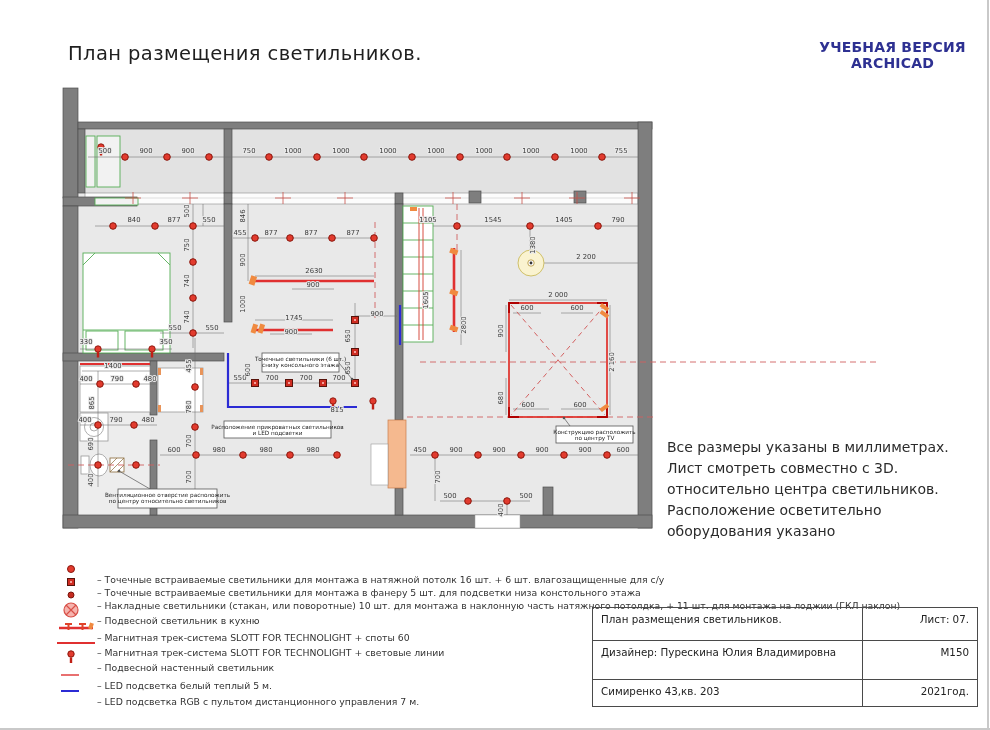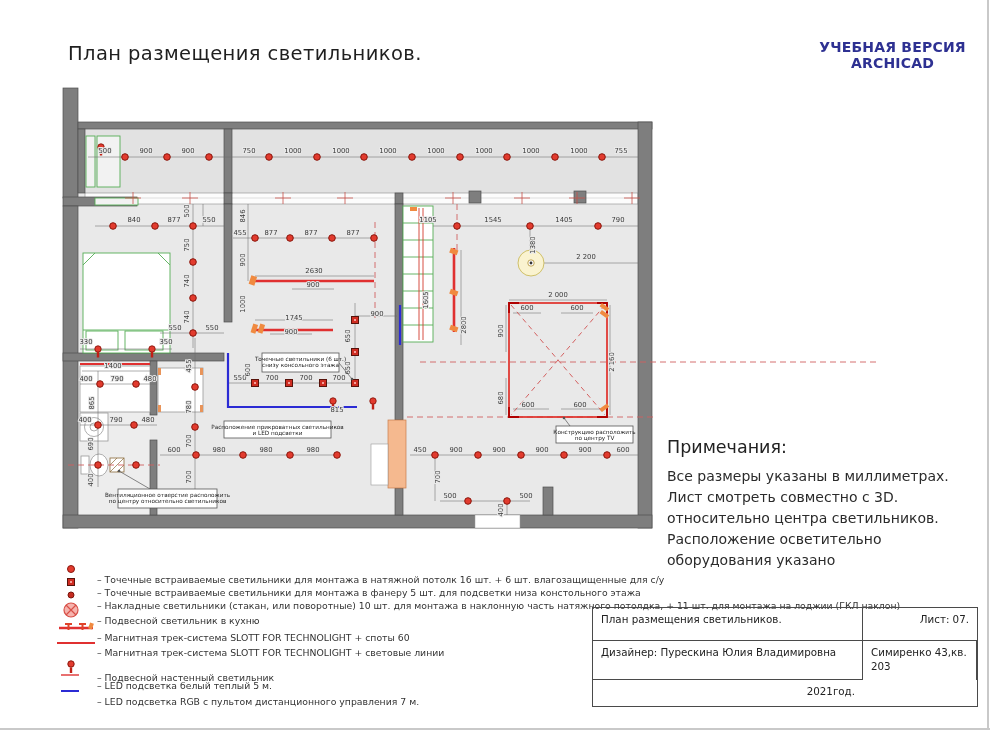--- a/index.html
+++ b/index.html
@@ -381,21 +381,20 @@
         <text x="594.5" y="433.5" text-anchor="middle" class="co">Конструкцию расположить</text>
         <text x="594.5" y="440" text-anchor="middle" class="co">по центру TV</text>
       </g>
     </g>
 </svg>
 
 <div class="page-title">План размещения светильников.</div>
 <div class="watermark">УЧЕБНАЯ ВЕРСИЯ ARCHICAD</div>
 
 <div class="notes">
-  <div class="notes-title">Примечания:</div>
   <div class="notes-line">Все размеры указаны в миллиметрах.</div>
   <div class="notes-line">Лист смотреть совместно с 3D.</div>
   <div class="notes-line">относительно центра светильников.</div>
   <div class="notes-line">Расположение осветительно оборудования указано</div>
 </div>
 
 <div class="legend">
   <div class="lg-row" style="top:4px">
     <svg class="lg-ico" viewBox="0 0 40 16">
         <circle cx="14" cy="8" r="3.5" fill="#e23b2e" stroke="#8a160c"></circle>
@@ -430,21 +429,21 @@
         <rect x="32" y="4" width="4" height="6" fill="#f08a40" transform="rotate(20 34 7)"></rect>
       </svg>
     <span class="lg-label">– Магнитная трек-система SLOTT FOR TECHNOLIGHT + споты 60</span>
   </div>
   <div class="lg-row" style="top:77px">
     <svg class="lg-ico" viewBox="0 0 40 16">
         <line x1="0" y1="9" x2="38" y2="9" stroke="#e03030" stroke-width="2.2"></line>
       </svg>
     <span class="lg-label">– Магнитная трек-система SLOTT FOR TECHNOLIGHT + световые линии</span>
   </div>
-  <div class="lg-row" style="top:102px">
+  <div class="lg-row" style="top:92px">
     <svg class="lg-ico" viewBox="0 0 40 16">
         <circle cx="14" cy="5" r="3.2" fill="#e23b2e" stroke="#8a160c"></circle>
         <rect x="12.8" y="8.5" width="2.4" height="5.5" fill="#c02015"></rect>
       </svg>
     <span class="lg-label">– Подвесной настенный светильник</span>
   </div>
   <div class="lg-row" style="top:110px">
     <svg class="lg-ico" viewBox="0 0 40 16">
         <line x1="4" y1="8" x2="22" y2="8" stroke="#e87070" stroke-width="2"></line>
       </svg>
@@ -457,18 +456,19 @@
     <span class="lg-label">– LED подсветка RGB с пультом дистанционного управления 7 м.</span>
   </div>
 </div>
 
 <div class="titleblock">
   <div class="tb-cell">План размещения светильников.</div>
   <div class="tb-cell last-col">Лист: 07.</div>
   <div class="tb-cell">
     <div>Дизайнер: Пурескина Юлия Владимировна</div>
   </div>
+  <div class="tb-cell last-col">М150</div>
   <div class="tb-cell last-row">Симиренко 43,кв. 203</div>
   <div class="tb-cell last-col last-row">2021год.</div>
 </div>
 
 <div class="edge-r"></div>
 <div class="edge-b"></div>
 
 </body></html>

